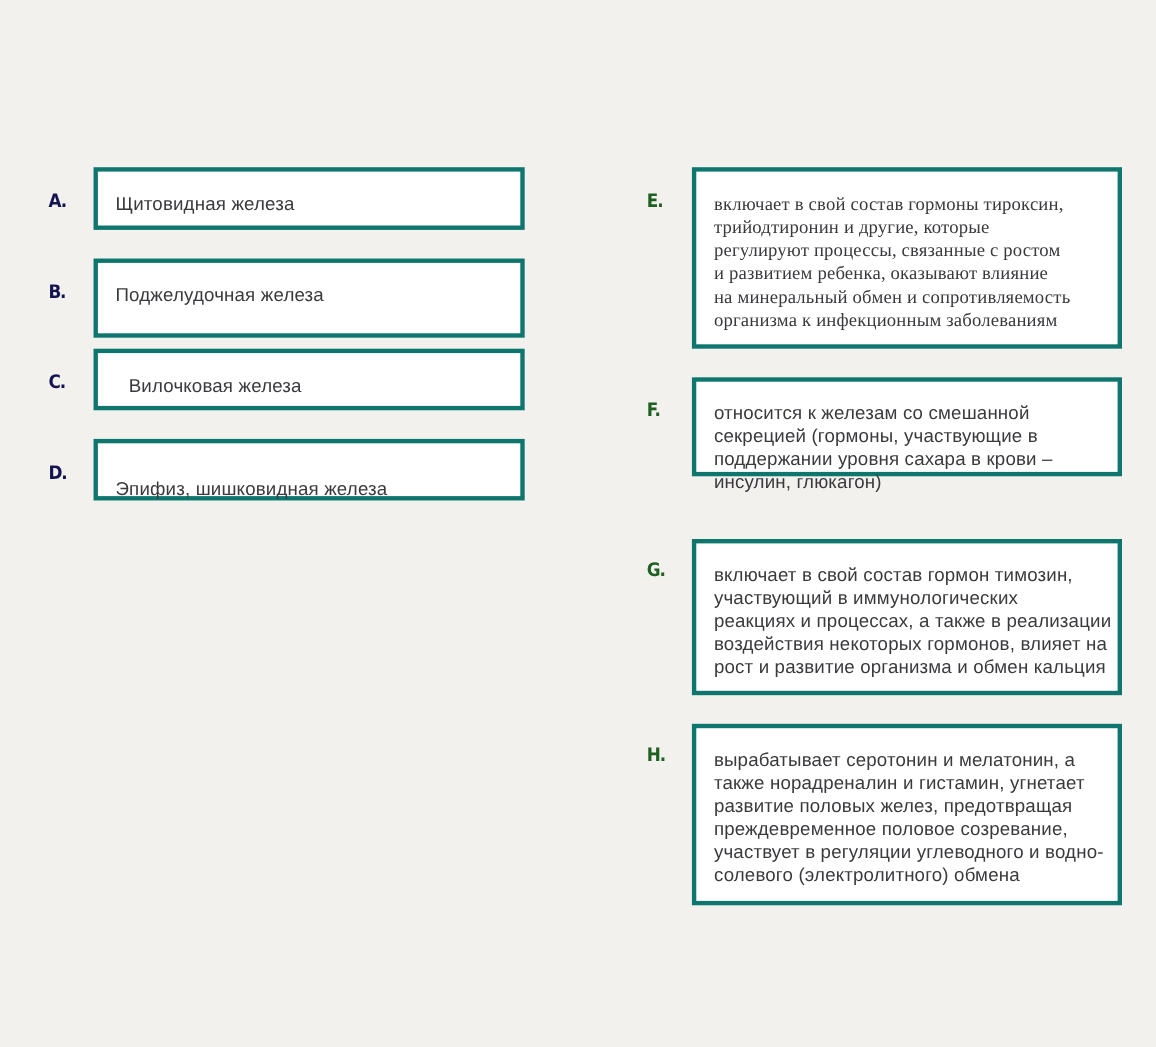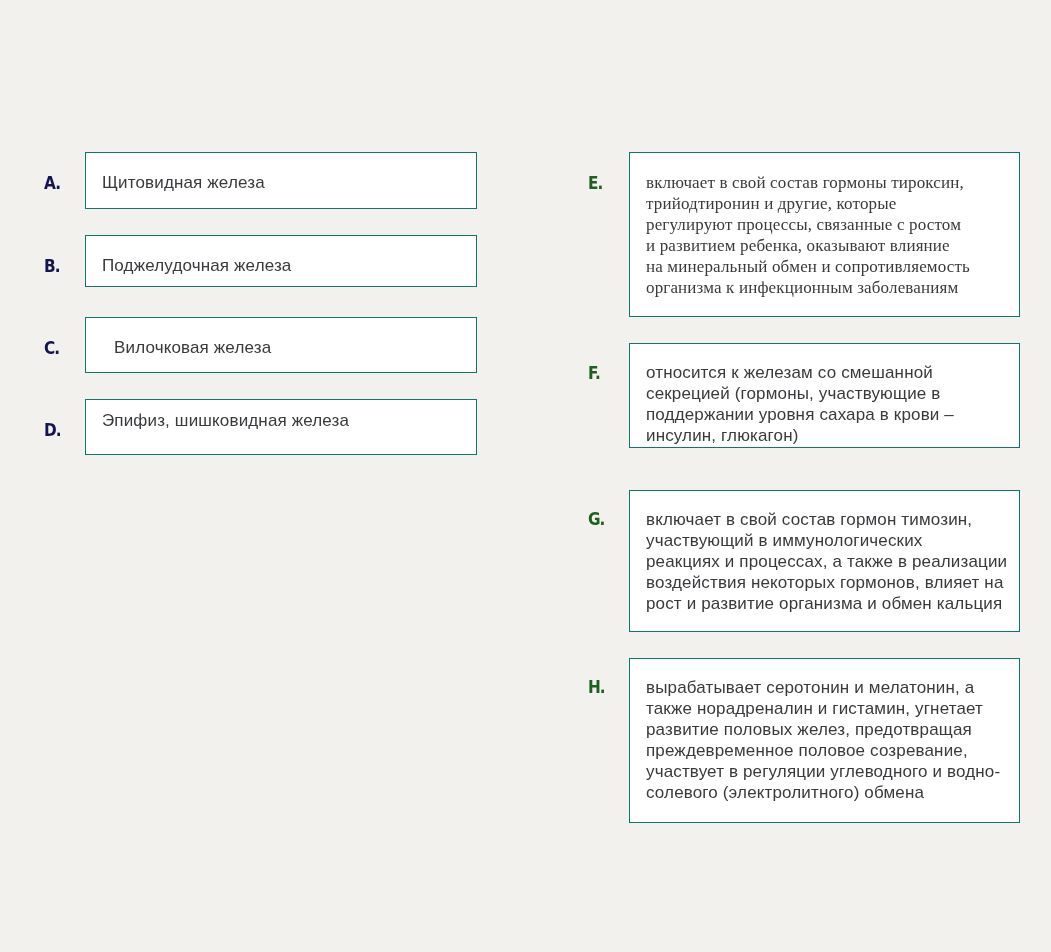--- a/index.html
+++ b/index.html
@@ -16,21 +16,21 @@
     font-stretch:condensed;
     font-weight:bold;
     font-size:17px;
     letter-spacing:-1px;
   }
   .marker.left{color:#141450;}
   .marker.right{color:#1e6020;}
   .box{
     position:absolute;
     background:#ffffff;
-    border:1px solid #0f766e;
+    border:4px solid #0f766e;
     box-sizing:border-box;
   }
   .boxtext{
     position:absolute;
     font-size:17px;
     line-height:21px;
     letter-spacing:0.15px;
     color:#3a3a3e;
     white-space:pre-line;
   }
@@ -40,48 +40,48 @@
 
 <div class="page">
 
   <div>
     <div class="marker left" style="left:44px;top:173px;">A.</div>
     <div class="box" style="left:85px;top:152px;width:392px;height:57px;">
       <div class="boxtext" style="left:16px;top:19px;">Щитовидная железа</div>
     </div>
 
     <div class="marker left" style="left:44px;top:256px;">B.</div>
-    <div class="box" style="left:85px;top:235px;width:392px;height:52px;">
+    <div class="box" style="left:85px;top:235px;width:392px;height:72px;">
       <div class="boxtext" style="left:16px;top:19px;">Поджелудочная железа</div>
     </div>
 
     <div class="marker left" style="left:44px;top:338px;">C.</div>
     <div class="box" style="left:85px;top:317px;width:392px;height:56px;">
       <div class="boxtext" style="left:28px;top:19px;">Вилочковая железа</div>
     </div>
 
     <div class="marker left" style="left:44px;top:420px;">D.</div>
     <div class="box" style="left:85px;top:399px;width:392px;height:56px;">
-      <div class="boxtext" style="left:16px;top:10px;">Эпифиз, шишковидная железа</div>
+      <div class="boxtext" style="left:16px;top:31px;">Эпифиз, шишковидная железа</div>
     </div>
   </div>
 
   <div>
     <div class="marker right" style="left:588px;top:173px;">E.</div>
     <div class="box" style="left:629px;top:152px;width:391px;height:165px;">
       <div class="boxtext" style="left:16px;top:19px;font-family:Liberation Serif, serif;">включает в свой состав гормоны тироксин,
 трийодтиронин и другие, которые
 регулируют процессы, связанные с ростом
 и развитием ребенка, оказывают влияние
 на минеральный обмен и сопротивляемость
 организма к инфекционным заболеваниям</div>
     </div>
 
     <div class="marker right" style="left:588px;top:363px;">F.</div>
-    <div class="box" style="left:629px;top:343px;width:391px;height:105px;">
+    <div class="box" style="left:629px;top:343px;width:391px;height:90px;">
       <div class="boxtext" style="left:16px;top:18px;">относится к железам со смешанной
 секрецией (гормоны, участвующие в
 поддержании уровня сахара в крови –
 инсулин, глюкагон)</div>
     </div>
 
     <div class="marker right" style="left:588px;top:509px;">G.</div>
     <div class="box" style="left:629px;top:490px;width:391px;height:142px;">
       <div class="boxtext" style="left:16px;top:18px;">включает в свой состав гормон тимозин,
 участвующий в иммунологических

